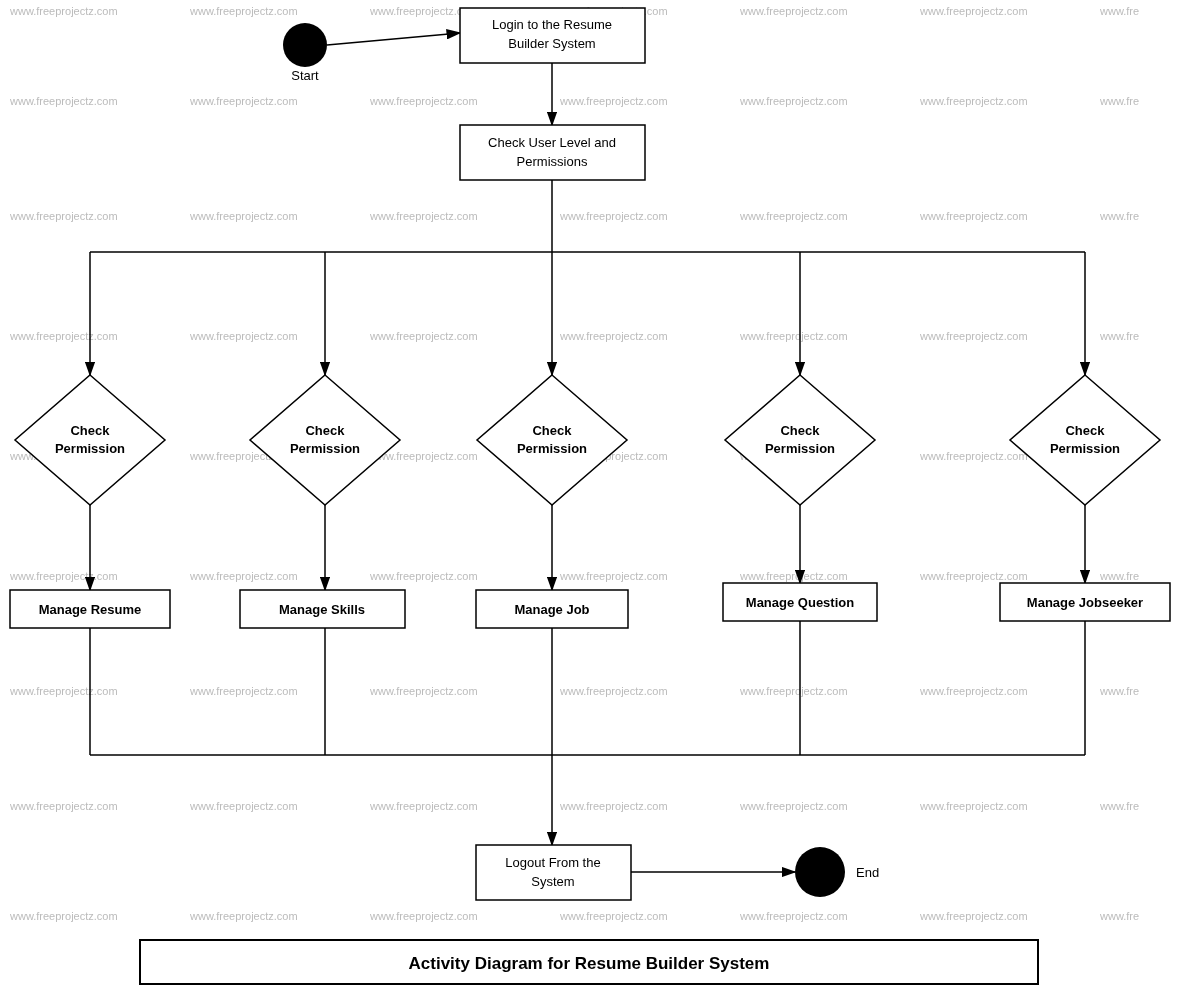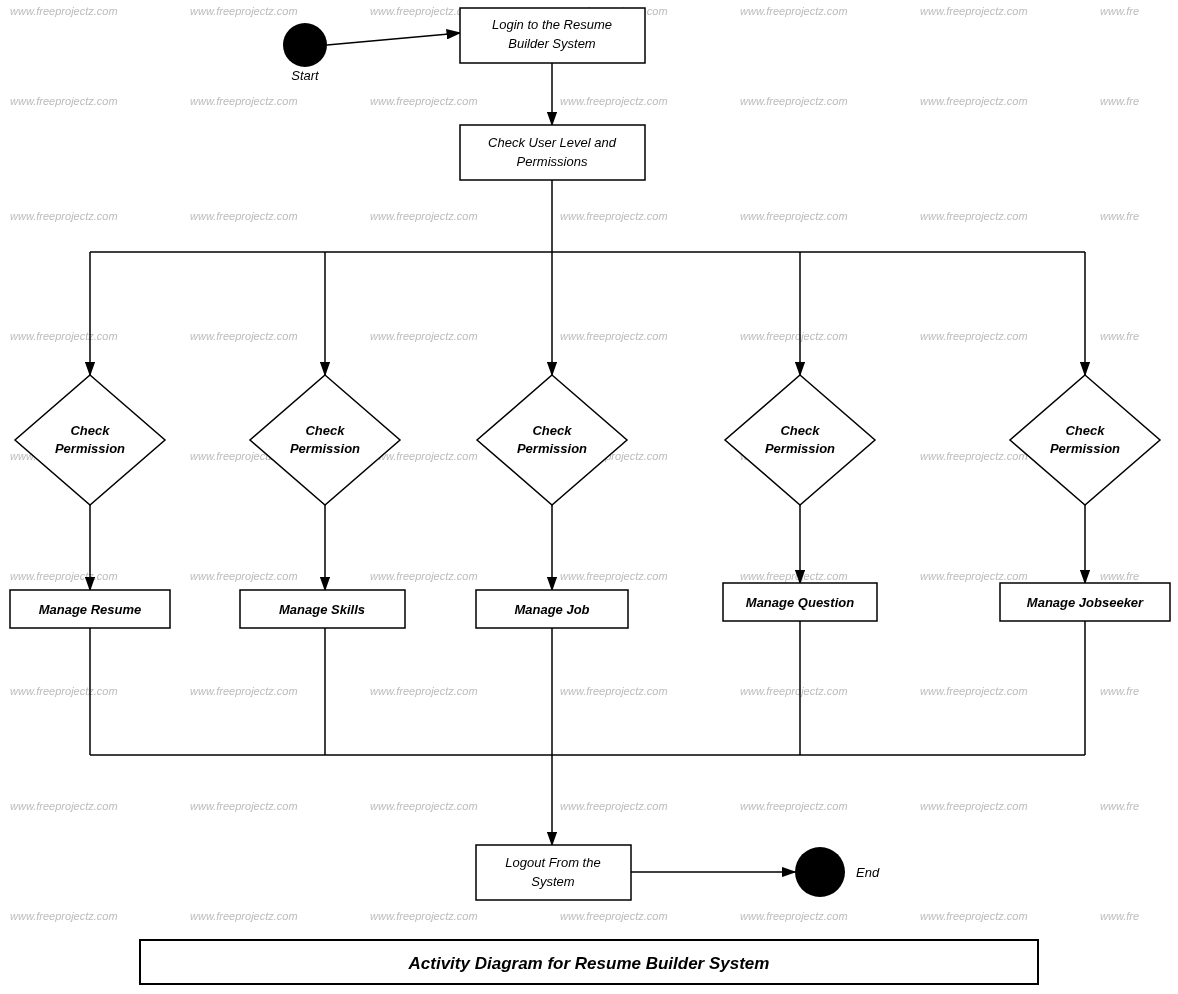--- a/index.html
+++ b/index.html
@@ -10,21 +10,20 @@
       font-family: Arial, sans-serif;
       font-size: 12px;
       position: relative;
       overflow: hidden;
     }
 
     .diagram-area {
       position: absolute;
       top: 0; left: 0; right: 0; bottom: 0;
       z-index: 2;
-      font-style: italic;
     }
 
     svg.diagram {
       width: 1178px;
       height: 994px;
     }
   </style>
 </head>
 <body>
 

